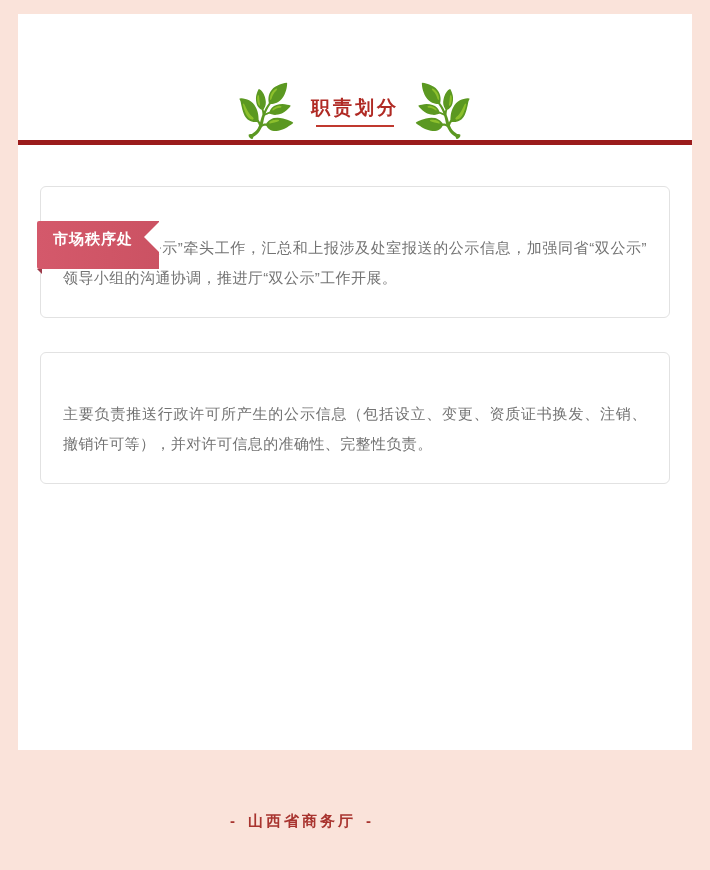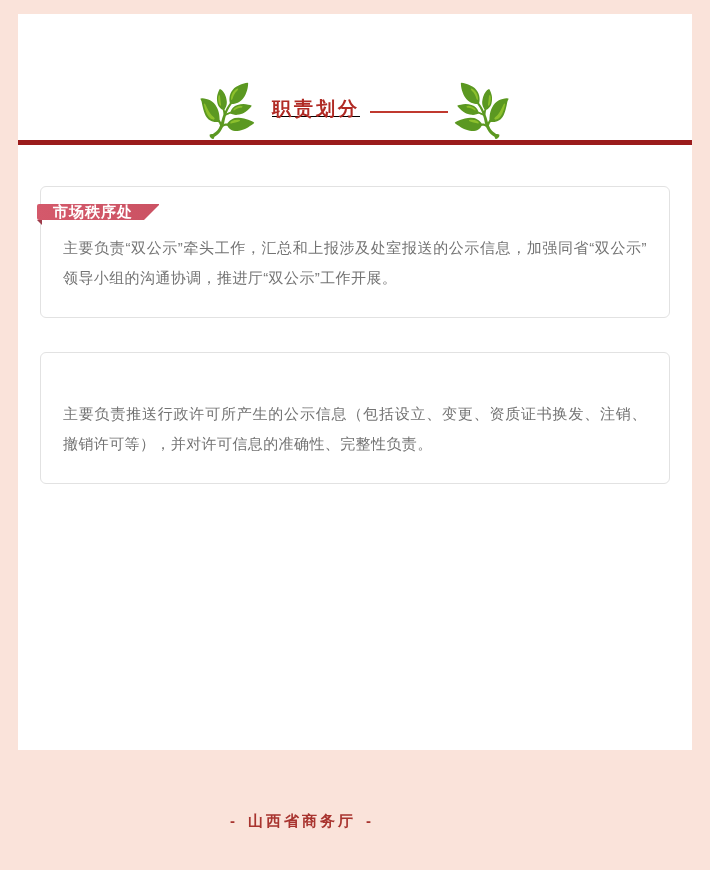--- a/index.html
+++ b/index.html
@@ -43,24 +43,23 @@
   .laurel {
     color: #c0392f;
     font-size: 46px;
     line-height: 1;
     display: block;
   }
   .laurel.left { transform: scaleX(1) rotate(-8deg); }
   .laurel.right { transform: scaleX(-1) rotate(-8deg); }
   .header-title-wrap {
     display: flex;
-    flex-direction: row;
+    flex-direction: column;
     align-items: center;
     margin: 0 6px;
-    text-decoration: underline;
   }
   .header-title {
     font-size: 19px;
     font-weight: bold;
     color: #b02a24;
     letter-spacing: 3px;
     line-height: 1.2;
     padding: 0 10px 6px 10px;
   }
   .header-underline {
@@ -91,30 +90,30 @@
     border: 1px solid #e2e2e2;
     border-radius: 6px;
     background: #ffffff;
     margin-bottom: 34px;
     padding: 46px 22px 24px 22px;
     box-sizing: border-box;
   }
   .ribbon {
     position: absolute;
     left: -4px;
-    top: 17px;
-    height: 16px;
+    top: 34px;
+    height: 36px;
     display: flex;
     align-items: center;
     background: linear-gradient(90deg, #d4596b 0%, #cf5566 60%, #cb5263 100%);
     color: #ffffff;
     font-size: 15px;
     font-weight: bold;
     letter-spacing: 1px;
-    padding: 0 26px 0 16px;
+    padding: 0 26px 12px 16px;
     border-radius: 2px 0 0 2px;
   }
   .ribbon::after {
     content: "";
     position: absolute;
     right: -1px;
     top: 0;
     width: 0;
     height: 0;
     border-top: 16px solid transparent;

